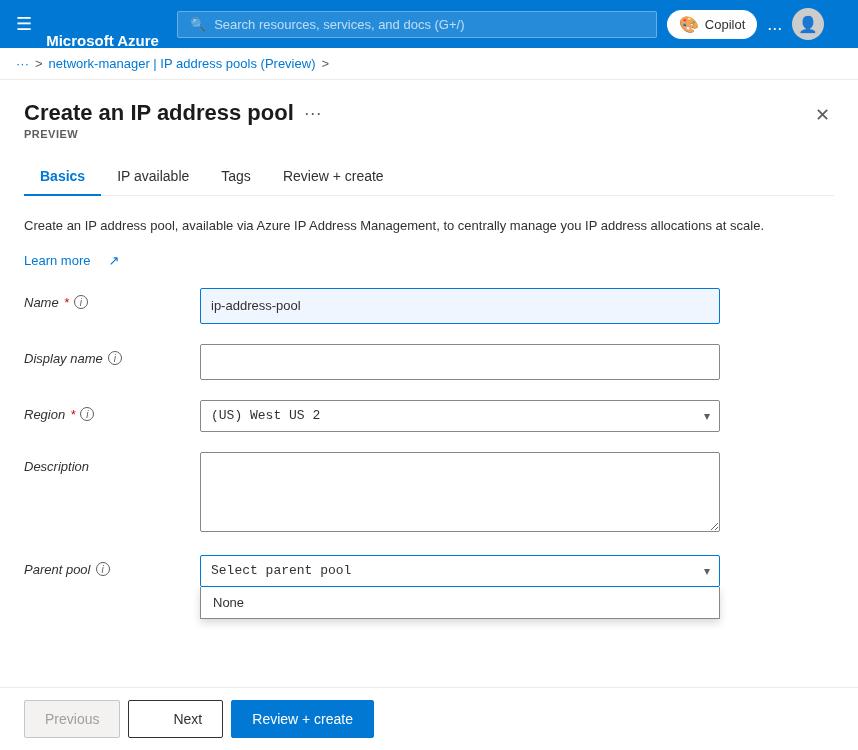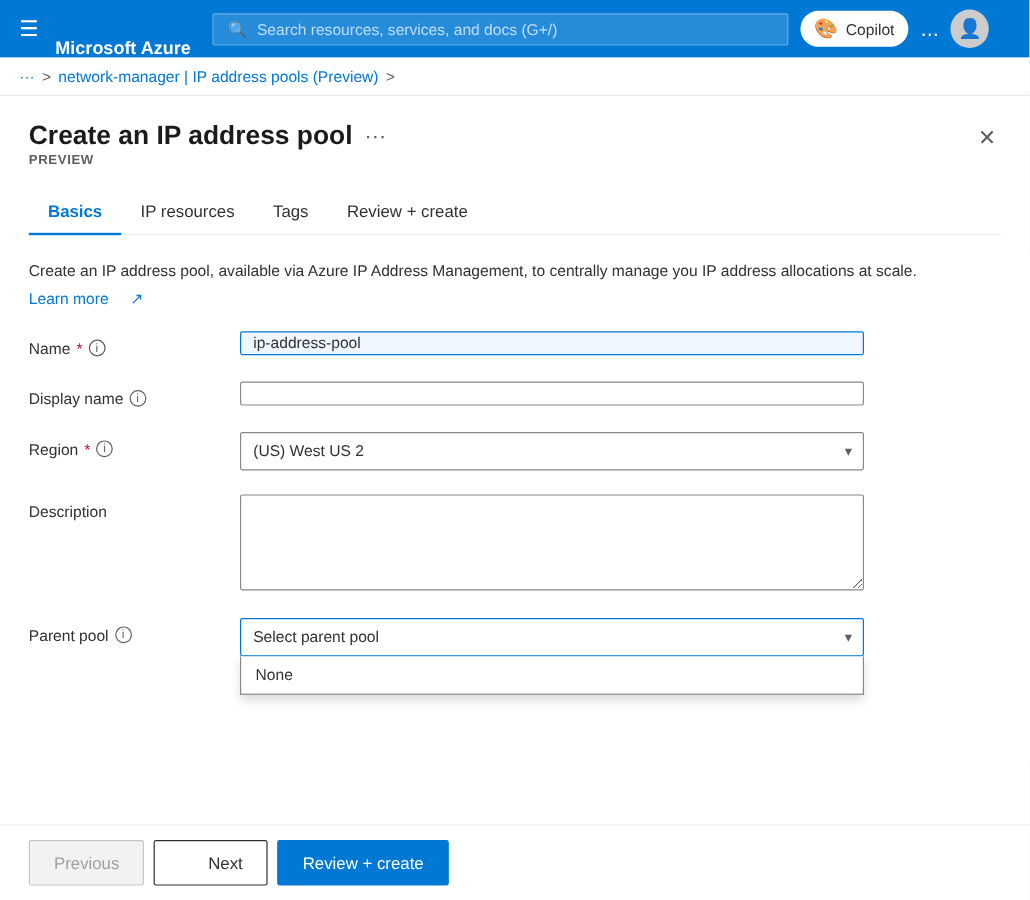--- a/index.html
+++ b/index.html
@@ -114,61 +114,62 @@
     .form-content {
       flex: 1;
       overflow-y: auto;
       padding: 20px 0;
     }
 
     .info-text {
       font-size: 13px;
       color: #323130;
       line-height: 1.5;
-      margin-bottom: 4px;
+      margin-bottom: 16px;
     }
     .learn-more { color: #0078d4; text-decoration: none; cursor: pointer; font-size: 13px; display: inline-flex; align-items: center; gap: 18px; }
 
     
     .form-row {
       display: flex;
       align-items: flex-start;
       margin-top: 20px;
       gap: 16px;
     }
     .form-label {
       width: 160px;
       min-width: 160px;
       font-size: 13px;
       color: #323130;
       padding-top: 7px;
       display: flex;
       align-items: center;
       gap: 5px;
+      font-style: italic;
     }
     .required { color: #c50f1f; }
     .info-icon {
       width: 14px; height: 14px;
       border: 1px solid #605e5c;
       border-radius: 50%;
       display: inline-flex;
       align-items: center;
       justify-content: center;
       font-size: 10px;
       color: #605e5c;
       cursor: help;
       flex-shrink: 0;
     }
     .form-control {
       flex: 1;
       max-width: 520px;
     }
     .form-input {
       width: 100%;
-      height: 20px;
+      height: 36px;
       padding: 5px 10px;
       border: 1px solid #8a8886;
       border-radius: 2px;
       font-size: 13px;
       font-family: inherit;
       color: #323130;
       background: white;
       outline: none;
     }
     .form-input.filled { background: #f0f6ff; border-color: #0078d4; }
@@ -189,21 +190,21 @@
       position: relative;
       width: 100%;
     }
     .form-select {
       width: 100%;
       height: 32px;
       padding: 5px 32px 5px 10px;
       border: 1px solid #0078d4;
       border-radius: 2px;
       font-size: 13px;
-      font-family: Liberation Sans, sans-serif;
+      font-family: Liberation Mono, monospace;
       color: #323130;
       background: white;
       appearance: none;
       cursor: pointer;
       outline: none;
     }
     .form-select.region-select {
       border: 1px solid #8a8886;
     }
     .select-arrow {
@@ -316,21 +317,21 @@
         <span class="page-title">Create an IP address pool</span>
         <span class="page-title-dots">···</span>
       </div>
       <div class="preview-badge">PREVIEW</div>
     </div>
     <button class="close-btn">✕</button>
   </div>
 
   <div class="tabs">
     <div class="tab active">Basics</div>
-    <div class="tab">IP resources</div>
+    <div class="tab">IP available</div>
     <div class="tab">Tags</div>
     <div class="tab">Review + create</div>
   </div>
 
   <div class="form-content">
     <p class="info-text">Create an IP address pool, available via Azure IP Address Management, to centrally manage you IP address allocations at scale.</p>
     <a class="learn-more">
       <span>Learn more</span>
       <span>↗</span>
     </a>

